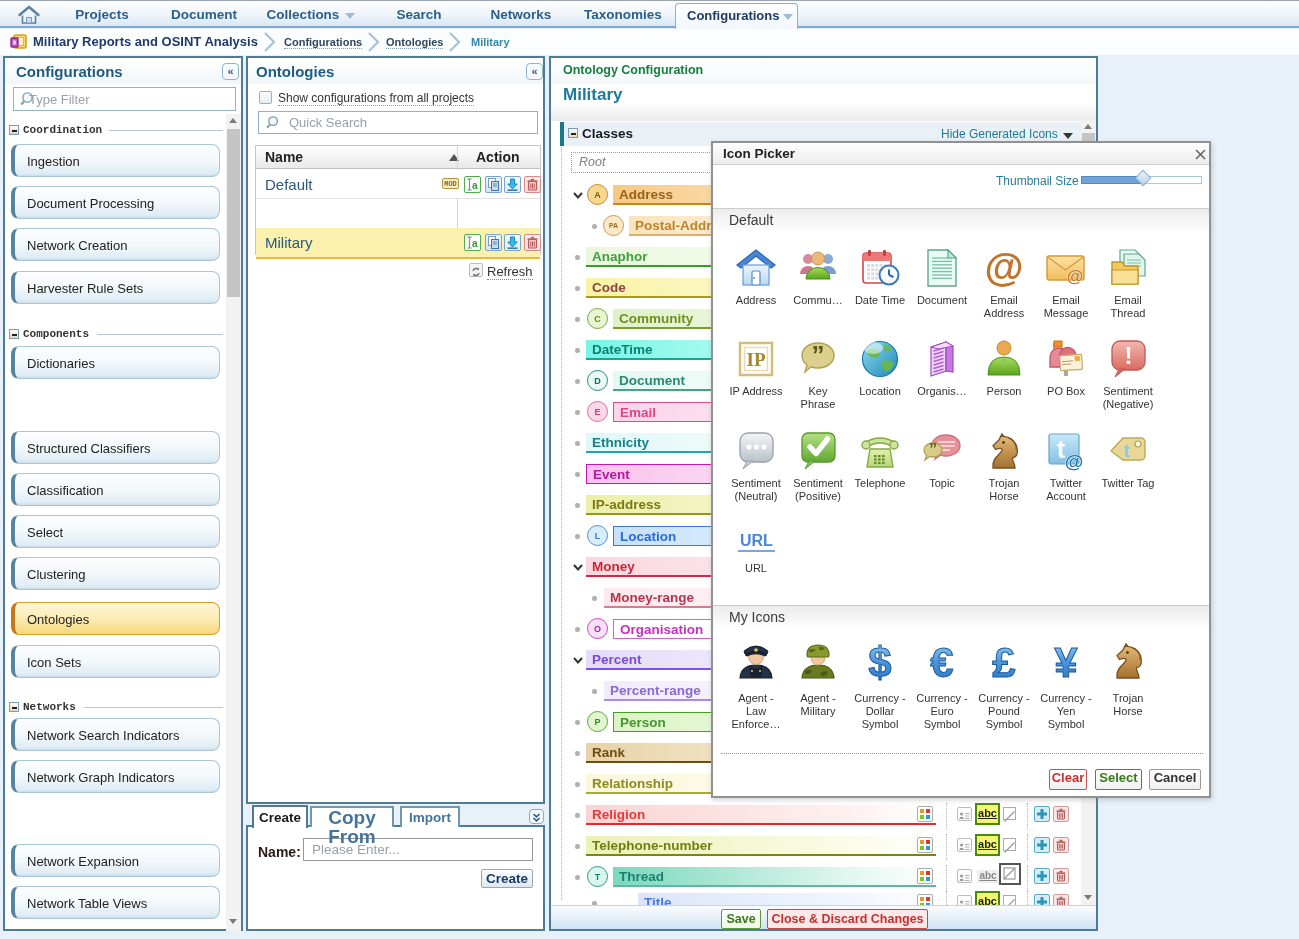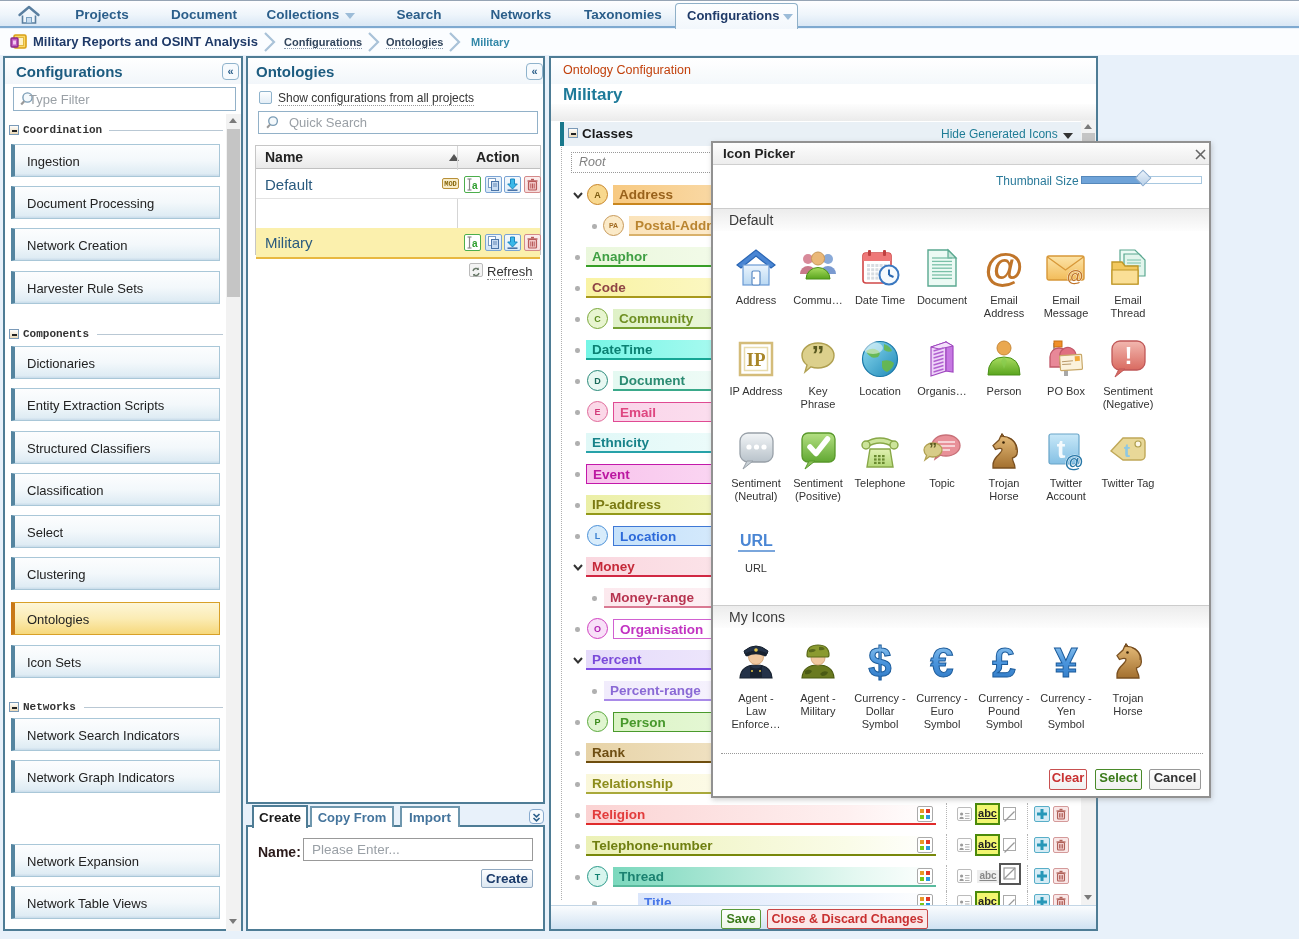--- a/index.html
+++ b/index.html
@@ -14,21 +14,21 @@
 #crumb{left:0;top:29px;width:1299px;height:26px;background:#fbfdff;}
 .bigcrumb{position:absolute;left:33px;top:5px;font-size:13px;font-weight:bold;color:#1f3a68;}
 .crumbtxt{position:absolute;top:7px;font-size:11px;font-weight:bold;color:#32455c;border-bottom:1px dotted #8899aa;}
 .crumbcur{position:absolute;top:7px;font-size:11px;font-weight:bold;color:#3388a8;}
 
 .panel{background:#fff;border:2px solid #4e7c95;}
 .ptitle{position:absolute;left:11px;top:5px;font-size:15px;font-weight:bold;color:#1d5c80;}
 .collbtn{position:absolute;width:17px;height:17px;border:1px solid #8fb3cc;border-radius:4px;background:#f6fafd;color:#2b5f8a;font-weight:bold;font-size:11px;text-align:center;line-height:15px;}
 .phead{position:absolute;left:0;top:0;right:0;height:26px;background:linear-gradient(#ffffff,#f2f6fa);}
 
-.lbtn{position:absolute;left:6px;width:209px;height:33px;border:1px solid #a9c7d8;border-left:4px solid #5585a0;border-radius:0;background:linear-gradient(#fcfdfe,#f1f6fa 55%,#dcea f2);}
+.lbtn{position:absolute;left:6px;width:209px;height:33px;border:1px solid #a9c7d8;border-left:4px solid #5585a0;border-radius:8px;background:linear-gradient(#fcfdfe,#f1f6fa 55%,#dcea f2);}
 .lbtn{background:linear-gradient(#fcfdfe 0%,#f3f8fb 50%,#dfecf4 92%,#c9dcea 100%);}
 .lbtn span{position:absolute;left:12px;top:9px;font-size:13px;color:#222;}
 .lbtnsel{border:1px solid #d8a028;border-left:4px solid #c87818;background:linear-gradient(#fdf6d8 0%,#fbecb4 50%,#f6d87c 100%);}
 .grp{position:absolute;left:18px;font-family:"Liberation Mono",monospace;font-size:11px;font-weight:bold;color:#333;}
 .grpline{position:absolute;height:1px;background:#b9c8d4;}
 .minusbox{position:absolute;width:10px;height:10px;border:1px solid #7a9ab8;background:linear-gradient(#fdfdfc,#ead9b8);}
 .minusbox:after{content:"";position:absolute;left:2px;top:4px;width:5px;height:1.5px;background:#222;}
 
 .sbtrack{position:absolute;background:#f2f2f2;}
 .sbthumb{position:absolute;background:#c5c5c5;}
@@ -171,23 +171,20 @@
     </div>
 <div class="lbtn" style="top:213px">
       <span>Harvester Rule Sets</span>
     </div>
 <div class="minusbox" style="left:4px;top:271px"></div>
 <div class="grp" style="left:18px;top:270px">Components</div>
 <div class="grpline" style="left:92px;top:276px;width:126px"></div>
 <div class="lbtn" style="top:288px">
       <span>Dictionaries</span>
     </div>
-<div class="lbtn" style="top:330px">
-      <span>Entity Extraction Scripts</span>
-    </div>
 <div class="lbtn" style="top:373px">
       <span>Structured Classifiers</span>
     </div>
 <div class="lbtn" style="top:415px">
       <span>Classification</span>
     </div>
 <div class="lbtn" style="top:457px">
       <span>Select</span>
     </div>
 <div class="lbtn" style="top:499px">
@@ -306,36 +303,36 @@
 <div class="abs" style="left:221px;top:205px;width:14px;height:14px;border:1px solid #bbb;border-radius:2px;background:#f4f4f4"><svg width="12" height="12" viewBox="0 0 12 12">
         <path d="M3 5 a3.2 3.2 0 0 1 5.6-1.4 M9 7 a3.2 3.2 0 0 1-5.6 1.4" fill="none" stroke="#6a7a6a" stroke-width="1.4"></path>
         <path d="M8.2 1.2 L9 3.8 6.4 4.2 z" fill="#6a7a6a"></path>
         <path d="M3.8 10.8 L3 8.2 5.6 7.8 z" fill="#6a7a6a"></path>
       </svg></div>
 <div class="abs" style="left:239px;top:206px;font-size:13px;color:#333;border-bottom:1px dotted #888">Refresh</div>
 </div>
 <div class="abs" style="left:246px;top:805px;width:299px;height:126px;">
 <div class="abs panel" style="left:0;top:20px;width:299px;height:106px;"></div>
 <div class="abs" style="left:6px;top:0;width:56px;height:23px;background:#fff;border:2px solid #4e7c95;border-bottom:none;z-index:3;text-align:center;font-size:13.5px;font-weight:bold;color:#1a1a1a;line-height:21px">Create</div>
-<div class="abs" style="left:64px;top:1px;width:84px;height:21px;background:#fff;border:2px solid #6f97ae;border-bottom:none;z-index:1;text-align:center;font-size:13px;font-weight:bold;color:#44749c;line-height:19px">Copy From</div>
+<div class="abs" style="left:64px;top:1px;width:84px;height:21px;background:#fff;border:2px solid #6f97ae;border-bottom:none;z-index:1;text-align:center;font-size:19px;font-weight:bold;color:#44749c;line-height:19px">Copy From</div>
 <div class="abs" style="left:154px;top:1px;width:60px;height:21px;background:#fff;border:2px solid #6f97ae;border-bottom:none;z-index:1;text-align:center;font-size:13.5px;font-weight:bold;color:#44749c;line-height:19px">Import</div>
 <div class="abs" style="left:283px;top:4px;width:15px;height:15px;border:1px solid #88aace;border-radius:4px;background:#f6fafd;z-index:4"><svg width="13" height="13" viewBox="0 0 13 13">
         <g fill="none" stroke="#2b5f8a" stroke-width="1.6">
           <path d="M3.5 3 L6.5 5.8 L9.5 3"></path>
           <path d="M3.5 7 L6.5 9.8 L9.5 7"></path>
         </g>
       </svg></div>
 <div class="abs" style="left:12px;top:39px;font-size:14px;font-weight:bold;color:#2a1a1a">Name:</div>
 <div class="abs" style="left:57px;top:33px;width:230px;height:23px;border:1px solid #999;background:#fff"></div>
 <div class="ph" style="left:66px;top:37px;font-size:13.5px">Please Enter...</div>
 <div class="abs" style="left:235px;top:64px;width:52px;height:19px;border:1px solid #90a8c0;background:linear-gradient(#fefeff,#dde8f2);text-align:center;font-size:13.5px;font-weight:bold;color:#1a3a6a;line-height:18px;border-radius:2px">Create</div>
 </div>
 <div class="panel abs" style="left:549px;top:56px;width:549px;height:875px;">
 <div class="abs" style="left:0;top:0;width:545px;height:26px;background:linear-gradient(#ffffff,#f4f8fb)"></div>
-<div class="abs" style="left:12px;top:5px;font-size:12.5px;font-weight:normal;color:#c2410c">Ontology Configuration</div>
+<div class="abs" style="left:12px;top:5px;font-size:12.5px;font-weight:bold;color:#15803d">Ontology Configuration</div>
 <div class="abs" style="left:12px;top:27px;font-size:17px;font-weight:bold;color:#1e7a99">Military</div>
 <div class="abs" style="left:0;top:46px;width:545px;height:17px;background:linear-gradient(#fdfdfd,#ebebeb)"></div>
 <div class="abs" style="left:9px;top:64px;width:523px;height:24px;background:#e9f0f6"></div>
 <div class="abs" style="left:9px;top:64px;width:4px;height:24px;background:#18788c"></div>
 <div class="minusbox" style="left:17px;top:70px"></div>
 <div class="abs" style="left:31px;top:68px;font-size:13.5px;font-weight:bold;color:#1a1a1a">Classes</div>
 <div class="abs" style="left:390px;top:69px;font-size:12px;color:#1f7c96;border-bottom:1px dotted #1f7c96">Hide Generated Icons</div>
 <div class="abs" style="left:512px;top:75px;width:0;height:0;border-left:5px solid transparent;border-right:5px solid transparent;border-top:6px solid #333"></div>
 </div>
 <div class="abs" style="left:549px;top:120px;width:532px;height:785px;overflow:hidden;z-index:1">

